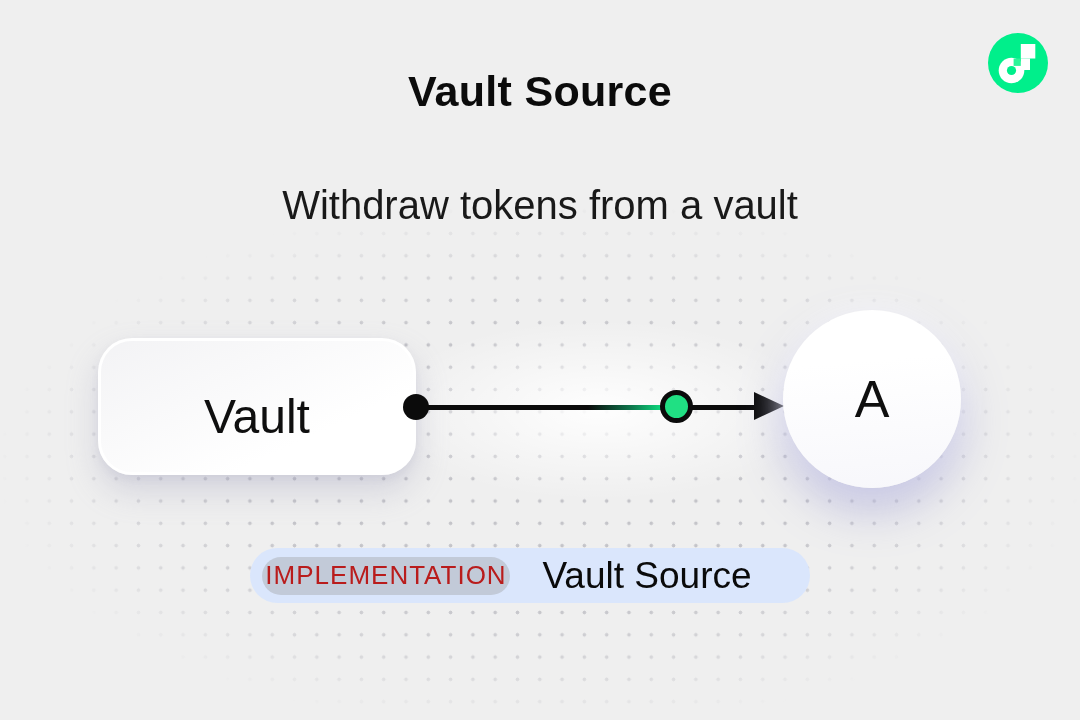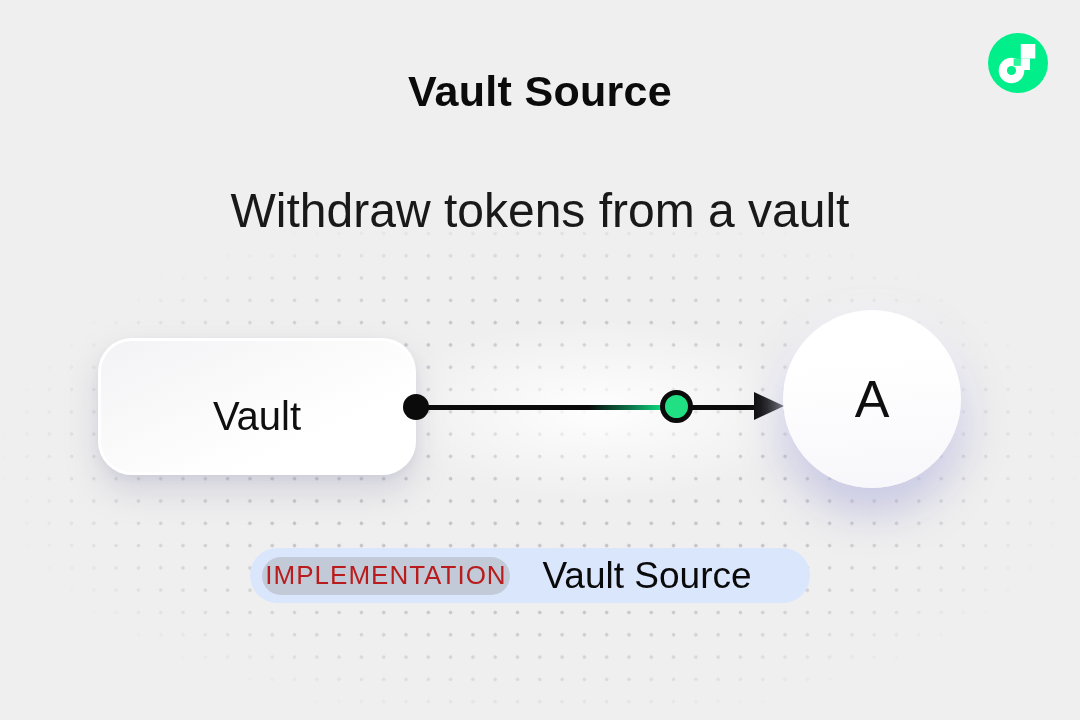--- a/index.html
+++ b/index.html
@@ -29,34 +29,34 @@
     background: radial-gradient(closest-side, rgba(255,255,255,.95), rgba(255,255,255,0));
   }
 
   .page-title {
     position:absolute; top:67px; left:0; width:1080px;
     text-align:center; font-size:43px; font-weight:700; letter-spacing:.3px;
     color:#0b0b0b;
   }
   .page-subtitle {
     position:absolute; top:183px; left:0; width:1080px;
-    text-align:center; font-size:48px; font-weight:400; color:#191919;
+    text-align:center; font-size:40px; font-weight:400; color:#191919;
   }
 
   .flow-logo { position:absolute; left:988px; top:33px; width:60px; height:60px; }
 
   .vault-node {
     position:absolute; left:98px; top:338px; width:318px; height:137px;
     border-radius:34px;
     background:linear-gradient(155deg, #f3f3f5 0%, #ffffff 70%);
     border:3px solid rgba(255,255,255,.95);
     box-shadow: 0 16px 32px rgba(148,148,178,.30), 0 4px 8px rgba(148,148,178,.12);
     display:flex; align-items:center; justify-content:center;
   }
-  .vault-node .node-label { font-size:40px; color:#0f0f0f;margin-top:20px; }
+  .vault-node .node-label { font-size:48px; color:#0f0f0f;margin-top:20px; }
 
   .edge-start-dot {
     position:absolute; left:403px; top:394px; width:26px; height:26px;
     border-radius:50%; background:#0b0b0b;
   }
   .edge-line-1 {
     position:absolute; left:416px; top:404.5px; width:246px; height:5px;
     background:linear-gradient(90deg, #0b0b0b 0%, #0b0b0b 70%, #0d7a4e 88%, #0ddc7f 100%);
   }
   .edge-line-2 {

